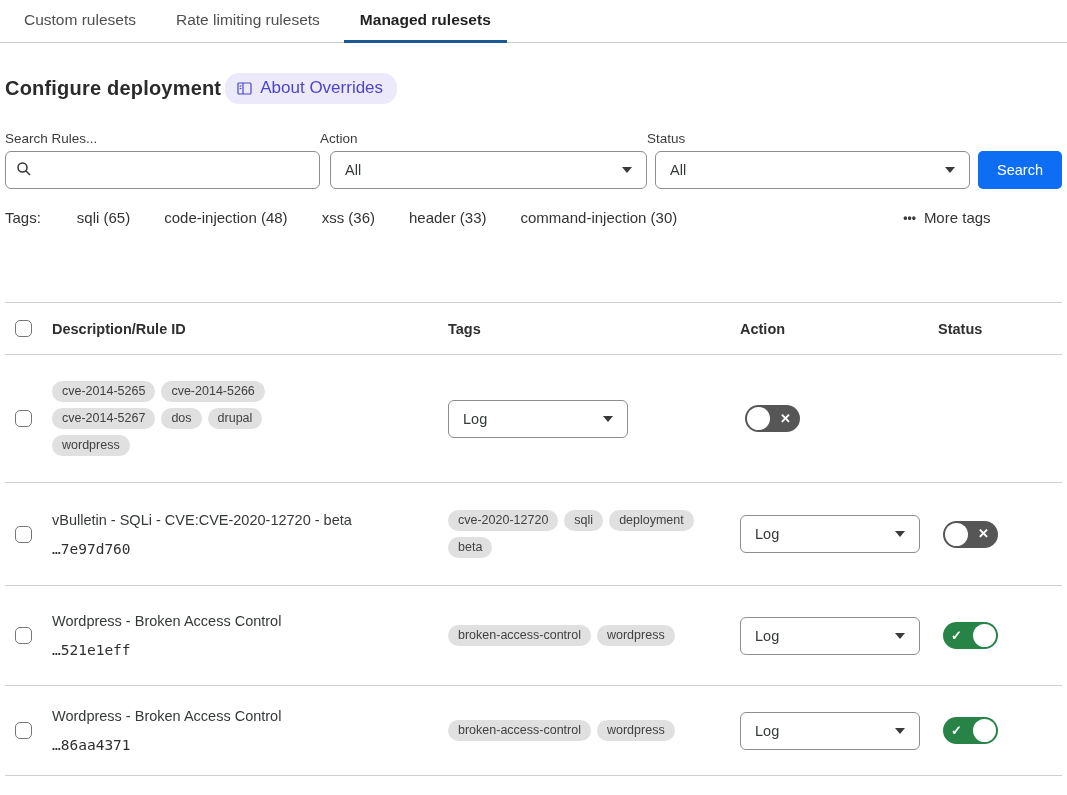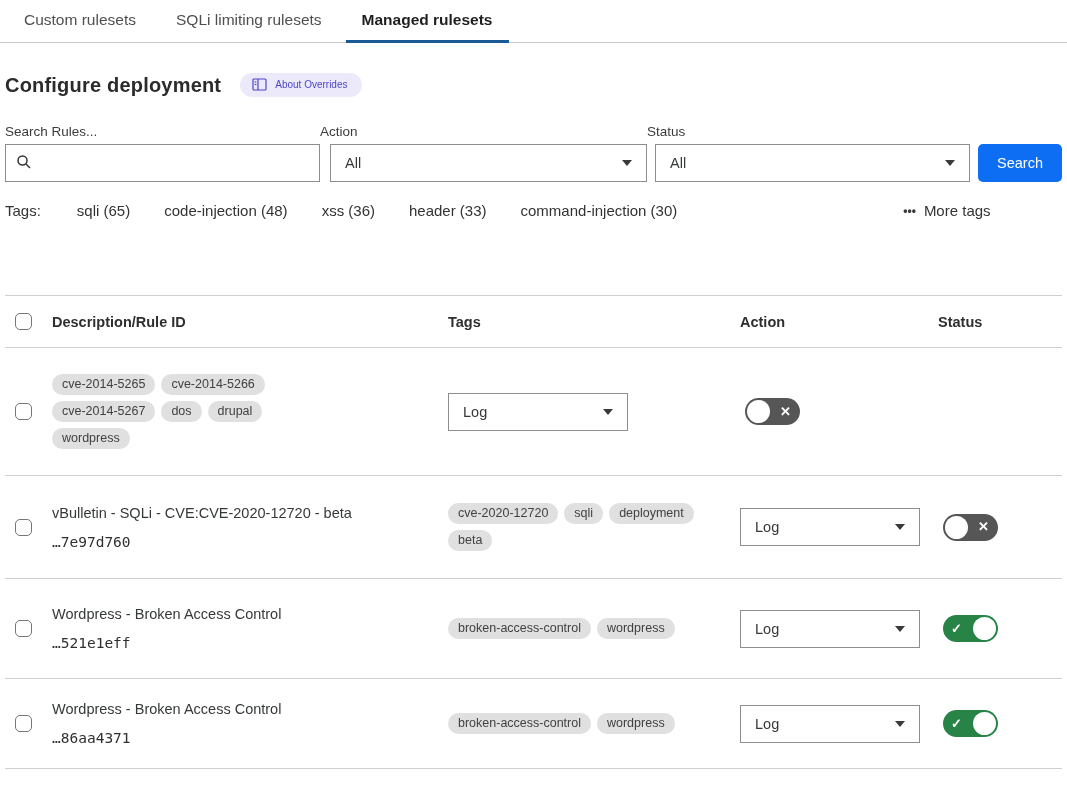--- a/index.html
+++ b/index.html
@@ -9,31 +9,31 @@
   
   .tabbar { display:flex; align-items:stretch; height:43px; border-bottom:1px solid #c9c9c9;
     padding-left:8px; }
   .tab { display:flex; align-items:center; padding:0 16px; font-size:15.5px; color:#4f4f4f;
     cursor:pointer; margin-right:8px; border-bottom:3px solid transparent; margin-bottom:-1px; }
   .tab.active { color:#1f1f1f; font-weight:700; border-bottom-color:#1a5a96; }
 
   .content { padding:0 5px; }
 
   
-  .heading-row { display:flex; align-items:center; margin-top:30px; gap:19px; }
+  .heading-row { display:flex; align-items:center; margin-top:30px; gap:4px; }
   .page-title { font-size:20px; font-weight:700; color:#2b2b2b; letter-spacing:.2px; }
   .about-badge { display:inline-flex; align-items:center; gap:8px; background:#eceafa;
-    color:#4d45c8; font-size:10px; padding:5px 14px 6px 12px; border-radius:14px; cursor:pointer; }
+    color:#4d45c8; font-size:17px; padding:5px 14px 6px 12px; border-radius:14px; cursor:pointer; }
   .about-badge svg { display:block; }
 
   
   .filters { display:flex; margin-top:27px; align-items:flex-end; }
   .field { display:flex; flex-direction:column; }
   .field-label { font-size:13.5px; color:#3c3c3c; margin-bottom:5px; }
-  .control { height:38px; border:1px solid #8d8d8d; border-radius:0; background:#fff;
+  .control { height:38px; border:1px solid #8d8d8d; border-radius:6px; background:#fff;
     display:flex; align-items:center; font-size:14.5px; color:#36393a; }
   .search-box { width:315px; padding:0 10px; gap:8px; }
   .search-box input { border:none; outline:none; flex:1; font-size:14.5px; height:100%;
     font-family:"Liberation Sans", sans-serif; color:#36393a; background:transparent; }
   .select { justify-content:space-between; padding:0 14px; cursor:pointer; }
   .select-action { width:317px; margin-left:10px; }
   .select-status { width:315px; margin-left:8px; }
   .chevron { width:0; height:0; border-left:5px solid transparent; border-right:5px solid transparent;
     border-top:6px solid #3a3a3a; }
   .search-btn { margin-left:8px; width:85px; height:38px; background:#0d6ef4; color:#fff;
@@ -77,21 +77,21 @@
   .toggle.on { background:#278346; }
   .toggle.on .knob { right:2px; }
   .toggle.on .sym-check { left:8px; }
   .cell-status .toggle { margin-left:5px; }
 </style>
 </head>
 <body>
 
 <div class="tabbar">
   <div class="tab">Custom rulesets</div>
-  <div class="tab">SQLi limiting rulesets</div>
+  <div class="tab">Rate limiting rulesets</div>
   <div class="tab active">Managed rulesets</div>
 </div>
 
 <div class="content">
 
   <div class="heading-row">
     <div class="page-title">Configure deployment</div>
     <div class="about-badge">
       <span>
         <svg width="15" height="13" viewBox="0 0 15 13" fill="none" stroke="#4d45c8" stroke-width="1.2">

